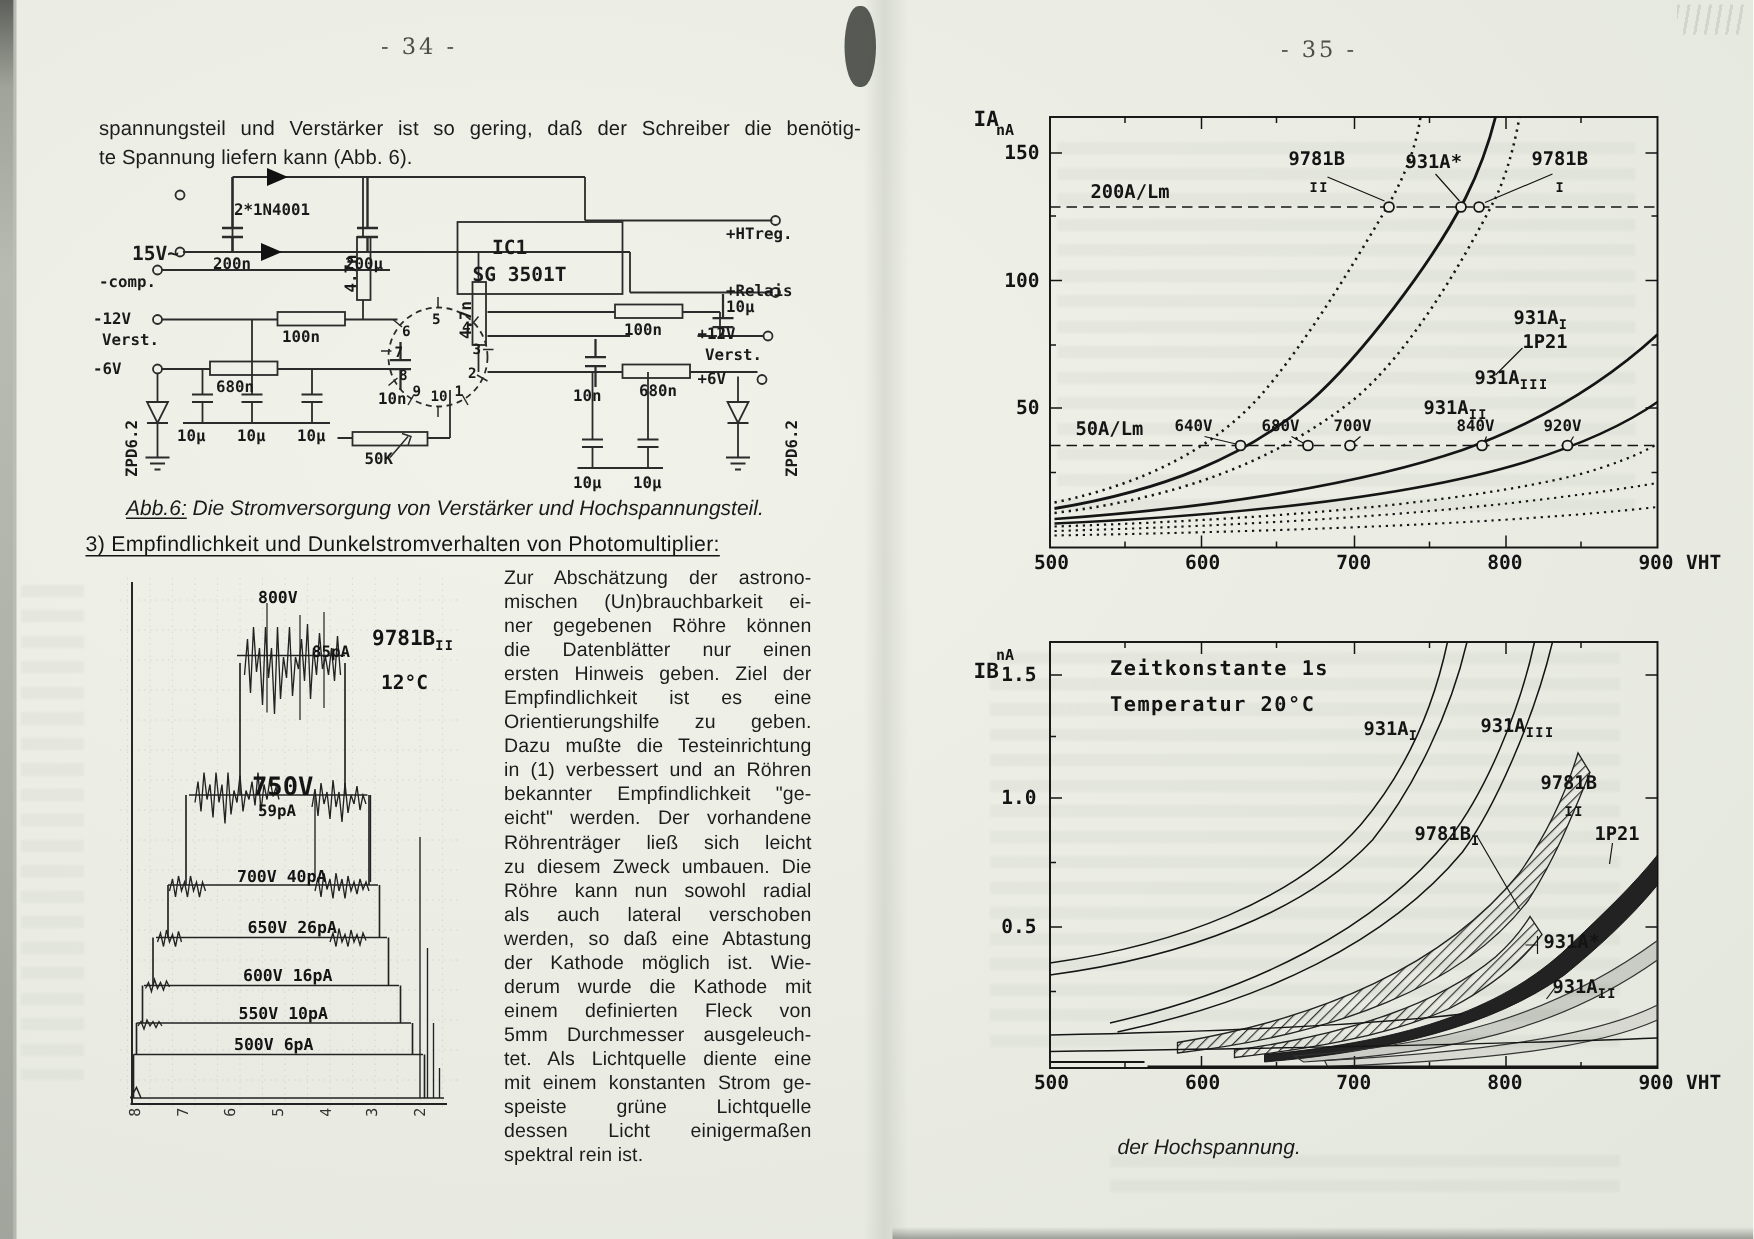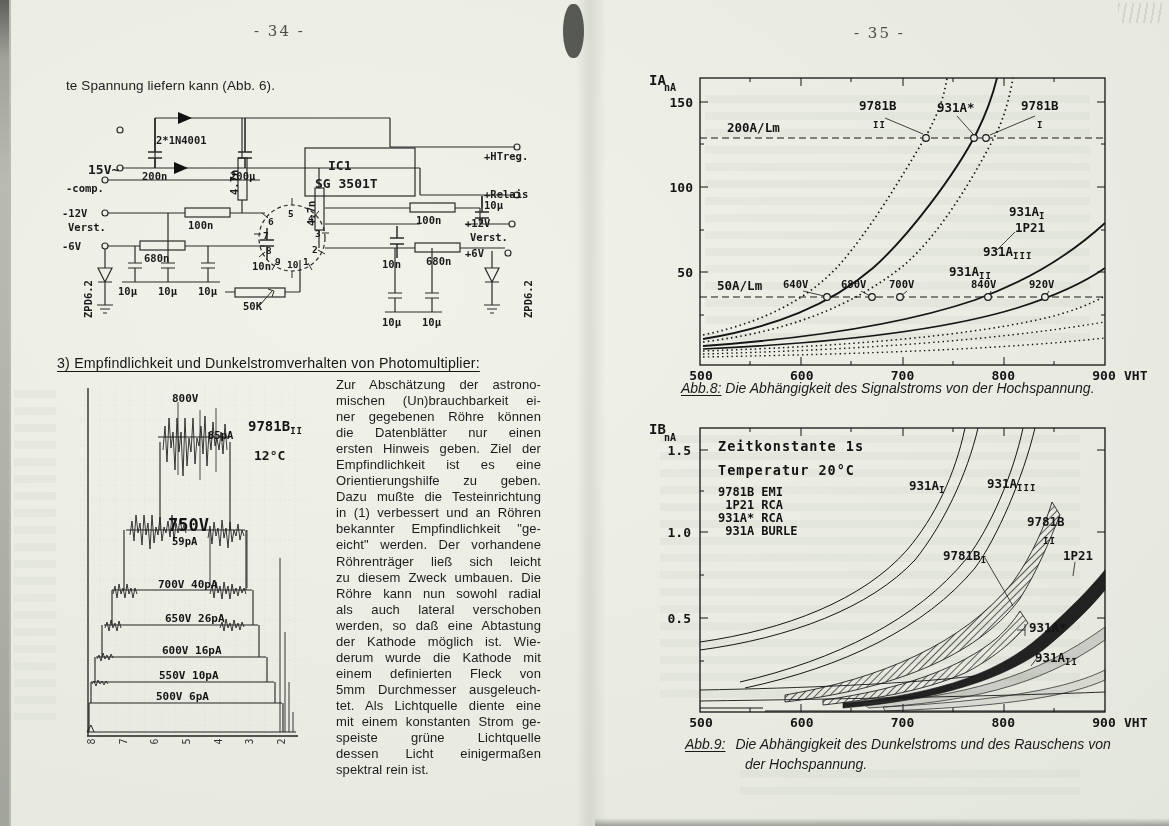--- a/index.html
+++ b/index.html
@@ -30,21 +30,21 @@
   .caption{font-size:14px;font-style:italic;color:#1a1a1a;}
   .caption .lbl{text-decoration:underline;text-underline-offset:2px;}
   .heading{font-size:14.2px;letter-spacing:.2px;text-decoration:underline;text-underline-offset:3px;color:#151515;}
   
   .tick{font-family:"DejaVu Sans Mono",monospace;font-weight:bold;font-size:13px;color:#141414;}
   .plab{font-family:"DejaVu Sans Mono",monospace;font-weight:bold;font-size:12.5px;color:#141414;white-space:pre;}
   .plab .sub{font-size:9px;vertical-align:-3px;letter-spacing:1px;}
   .vlab{font-family:"DejaVu Sans Mono",monospace;font-weight:bold;font-size:10.5px;color:#141414;}
   .clab{font-family:"DejaVu Sans Mono",monospace;font-weight:bold;font-size:10.5px;color:#1a1a1a;white-space:pre;}
   .rot{transform:rotate(-90deg);transform-origin:left top;}
-  .legend1{font-family:"DejaVu Sans Mono",monospace;font-weight:bold;font-size:13.5px;letter-spacing:1px;color:#131313;}
+  .legend1{font-family:"DejaVu Sans Mono",monospace;font-weight:bold;font-size:13.5px;letter-spacing:1px;color:#131313;margin-left:22px;}
   .legend-tube{font-family:"DejaVu Sans Mono",monospace;font-weight:bold;font-size:12px;line-height:13px;white-space:pre;color:#131313;}
   .xtrow{display:flex;justify-content:space-between;}
   .xtrow .tick{width:30px;text-align:center;}
   .f7tickrow{display:flex;justify-content:space-between;}
   .f7tick{font-family:"DejaVu Sans Mono",monospace;font-size:10px;color:#333;transform:rotate(-90deg);}
   svg{display:block;}
 </style>
 </head>
 <body>
 
@@ -57,20 +57,21 @@
   <div class="abs corner-mark"></div>
   <div class="abs bottom-strip"></div>
   <div class="abs ghost" style="left:14px;top:390px;width:42px;height:330px"></div>
   <div class="abs ghost" style="left:705px;top:95px;width:385px;height:255px"></div>
   <div class="abs ghost" style="left:660px;top:435px;width:420px;height:265px"></div>
   <div class="abs ghost" style="left:740px;top:770px;width:340px;height:34px"></div>
 
   <div class="abs pagenum" style="left:254px;top:22px;width:64px">- 34 -</div>
 
   <div class="abs" style="left:66px;top:76px;width:508px">
+      <div class="intro-line">spannungsteil und Verstärker ist so gering, daß der Schreiber die benötig-</div>
       <div class="intro-line">te Spannung liefern kann (Abb. 6).</div>
     </div>
 
   <div class="abs" style="left:60px;top:100px;width:515px;height:237px">
     <svg width="515" height="237" viewBox="0 0 515 237">
       <g stroke="#2b2b2b" stroke-width="1.2" fill="none">
 
         <path d="M95,18 H330 M95,18 V68 M62,68 H360 M330,18 V47 M330,47 H455 M360,68 V95 M360,95 H455"></path>
 
         <g fill="#111">
@@ -170,20 +171,23 @@
     <div class="abs clab" style="left:203px;top:130px;font-size:9.5px">7</div>
     <div class="abs clab" style="left:206px;top:145px;font-size:9.5px">8</div>
     <div class="abs clab" style="left:215px;top:156px;font-size:9.5px">9</div>
     <div class="abs clab" style="left:227px;top:159px;font-size:9.5px">10</div>
     <div class="abs clab" style="left:243px;top:156px;font-size:9.5px">1</div>
     <div class="abs clab" style="left:252px;top:144px;font-size:9.5px">2</div>
     <div class="abs clab" style="left:255px;top:128px;font-size:9.5px">3</div>
     <div class="abs clab" style="left:248px;top:113px;font-size:9.5px">4</div>
   </div>
 
+  <div class="abs caption" style="left:84px;top:330px">
+    <span class="lbl">Abb.6:</span><span> Die Stromversorgung von Verstärker und Hochspannungsteil.</span>
+  </div>
 
   <div class="abs heading" style="left:57px;top:355px">3) Empfindlichkeit und Dunkelstromverhalten von Photomultiplier:</div>
 
   <div class="abs" style="left:60px;top:380px;width:250px;height:372px">
     <svg width="250" height="372" viewBox="0 0 250 372">
 
       <g stroke="rgba(60,75,60,0.14)" stroke-width="0.6" stroke-dasharray="1,3">
         <path d="M25,5 V358 M40,5 V358 M55,5 V358 M70,5 V358 M85,5 V358 M100,5 V358 M115,5 V358 M130,5 V358 M145,5 V358 M160,5 V358 M175,5 V358 M190,5 V358 M205,5 V358 M220,5 V358 M235,5 V358"></path>
         <path d="M20,20 H245 M20,40 H245 M20,60 H245 M20,80 H245 M20,100 H245 M20,120 H245 M20,140 H245 M20,160 H245 M20,180 H245 M20,200 H245 M20,220 H245 M20,240 H245 M20,260 H245 M20,280 H245 M20,300 H245 M20,320 H245 M20,340 H245"></path>
       </g>
@@ -332,23 +336,20 @@
 
     <div class="abs plab" style="left:214px;top:28px"><span>9781B</span><br><span class="sub" style="margin-left:14px">II</span></div>
     <div class="abs plab" style="left:292px;top:30px">931A*</div>
     <div class="abs plab" style="left:376px;top:28px"><span>9781B</span><br><span class="sub" style="margin-left:16px">I</span></div>
     <div class="abs plab" style="left:364px;top:134px"><span>931A</span><span class="sub">I</span></div>
     <div class="abs plab" style="left:370px;top:150px">1P21</div>
     <div class="abs plab" style="left:338px;top:174px"><span>931A</span><span class="sub">III</span></div>
     <div class="abs plab" style="left:304px;top:194px"><span>931A</span><span class="sub">II</span></div>
   </div>
 
-  <div class="abs caption" style="left:681px;top:380px">
-    <span class="lbl">Abb.8:</span><span> Die Abhängigkeit des Signalstroms von der Hochspannung.</span>
-  </div>
 
   <div class="abs" style="left:645px;top:420px;width:500px;height:300px">
     <svg width="470" height="300" viewBox="0 0 470 300">
       <defs>
         <pattern id="h9" width="5" height="5" patternUnits="userSpaceOnUse" patternTransform="rotate(45)">
           <line x1="0" y1="0" x2="0" y2="5" stroke="#333" stroke-width="1.6"></line>
         </pattern>
       </defs>
       <g stroke="#151515" fill="none">
         <rect x="55" y="8" width="405" height="284" stroke-width="1.3"></rect>
@@ -369,51 +370,41 @@
         <path d="M238,287 C348,281 420,270 460,250 L460,260 C420,278 350,287 240,291 Z" fill="rgba(40,40,40,0.08)" stroke="#333" stroke-width="0.8"></path>
 
         <path d="M55,270 C160,268 260,264 330,256" stroke-width="0.9"></path>
         <path d="M55,281 C200,279 360,276 460,272" stroke-width="0.9"></path>
         <path d="M55,288 H118 M120,291 H460" stroke-width="1.2"></path>
 
         <path d="M340,138 L368,186 M430,142 L428,156 M380,204 L380,216 M380,210 L372,210 M392,238 L386,246" stroke-width="0.8"></path>
       </g>
     </svg>
 
-    <div class="abs tick" style="left:4px;top:1px;font-size:14px">IB</div>
+    <div class="abs tick" style="left:4px;top:20px;font-size:14px">IB</div>
     <div class="abs tick" style="left:19px;top:12px;font-size:10px">nA</div>
     <div class="abs tick" style="left:12px;top:23px;width:34px;text-align:right">1.5</div>
     <div class="abs tick" style="left:12px;top:105px;width:34px;text-align:right">1.0</div>
     <div class="abs tick" style="left:12px;top:191px;width:34px;text-align:right">0.5</div>
     <div class="abs xtrow" style="left:41px;top:295px;width:433px">
         <span class="tick">500</span>
         <span class="tick">600</span>
         <span class="tick">700</span>
         <span class="tick">800</span>
         <span class="tick">900</span>
       </div>
     <div class="abs tick" style="left:479px;top:295px">VHT</div>
 
     <div class="abs legend1" style="left:73px;top:18px">Zeitkonstante 1s</div>
     <div class="abs legend1" style="left:73px;top:42px">Temperatur 20°C</div>
-    <div class="abs" style="left:73px;top:66px">
-        <div class="legend-tube">9781B EMI</div>
-        <div class="legend-tube"> 1P21 RCA</div>
-        <div class="legend-tube">931A* RCA</div>
-        <div class="legend-tube"> 931A BURLE</div>
-      </div>
 
     <div class="abs plab" style="left:264px;top:58px"><span>931A</span><span class="sub">I</span></div>
     <div class="abs plab" style="left:342px;top:56px"><span>931A</span><span class="sub">III</span></div>
     <div class="abs plab" style="left:382px;top:94px"><span>9781B</span><br><span class="sub" style="margin-left:16px">II</span></div>
     <div class="abs plab" style="left:298px;top:128px"><span>9781B</span><span class="sub">I</span></div>
     <div class="abs plab" style="left:418px;top:128px">1P21</div>
     <div class="abs plab" style="left:384px;top:200px">931A*</div>
     <div class="abs plab" style="left:390px;top:230px"><span>931A</span><span class="sub">II</span></div>
   </div>
 
-  <div class="abs caption" style="left:685px;top:736px">
-    <span class="lbl">Abb.9:</span>
-    <span style="padding-left:6px">Die Abhängigkeit des Dunkelstroms und des Rauschens von</span>
-  </div>
   <div class="abs caption" style="left:745px;top:756px">der Hochspannung.</div>
 
 </div>
 
 </body></html>

